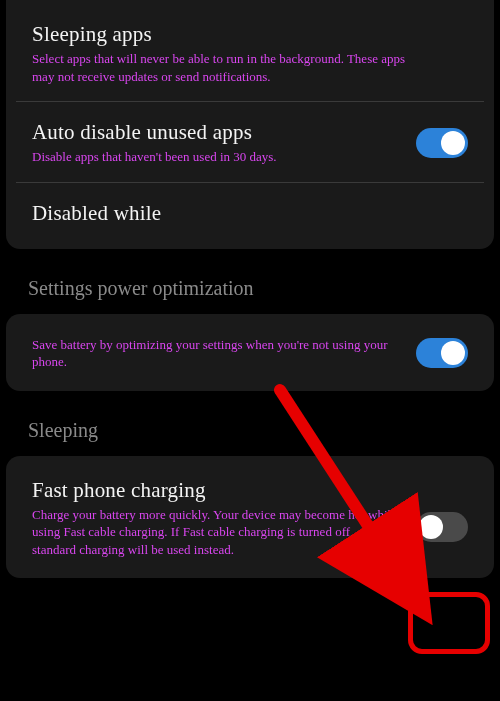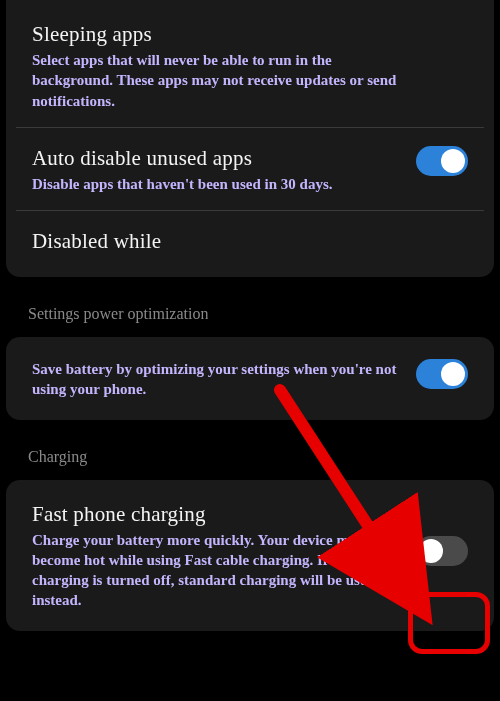--- a/index.html
+++ b/index.html
@@ -33,34 +33,35 @@
     margin: 0 6px;
   }
   .title {
     font-size: 21px;
     color: #f4f4f4;
     font-weight: 400;
     letter-spacing: 0.2px;
     margin-bottom: 3px;
   }
   .desc {
-    font-size: 15px;
-    color: #c4b5fd;
+    font-size: 13px;
+    color: #d946ef;
     line-height: 1.35;
-    font-weight: 700;
+    font-weight: 400;
     max-width: 380px;
   }
   .row {
     display: flex;
+    align-items: center;
     justify-content: space-between;
     gap: 16px;
   }
   .row .textcol { flex: 1; }
   .section-label {
-    font-size: 16px;
+    font-size: 20px;
     color: #8a8a8a;
     padding: 20px 10px 6px 28px;
     font-weight: 400;
   }
 
   
   .toggle {
     position: relative;
     width: 52px;
     height: 30px;
@@ -127,21 +128,21 @@
     <div class="section row">
       <div class="textcol">
         <div class="desc">Save battery by optimizing your settings when you're not using your phone.</div>
       </div>
       <div class="toggle on">
         <div class="knob"></div>
       </div>
     </div>
   </div>
 
-  <div class="section-label">Charging</div>
+  <div class="section-label">Sleeping</div>
 
   <div class="card">
     <div class="section row" style="align-items:flex-start;">
       <div class="textcol">
         <div class="title">Fast phone charging</div>
         <div class="desc">Charge your battery more quickly. Your device may become hot while using Fast cable charging. If Fast cable charging is turned off, standard charging will be used instead.</div>
       </div>
       <div class="toggle off" style="margin-top:34px;">
         <div class="knob"></div>
       </div>

